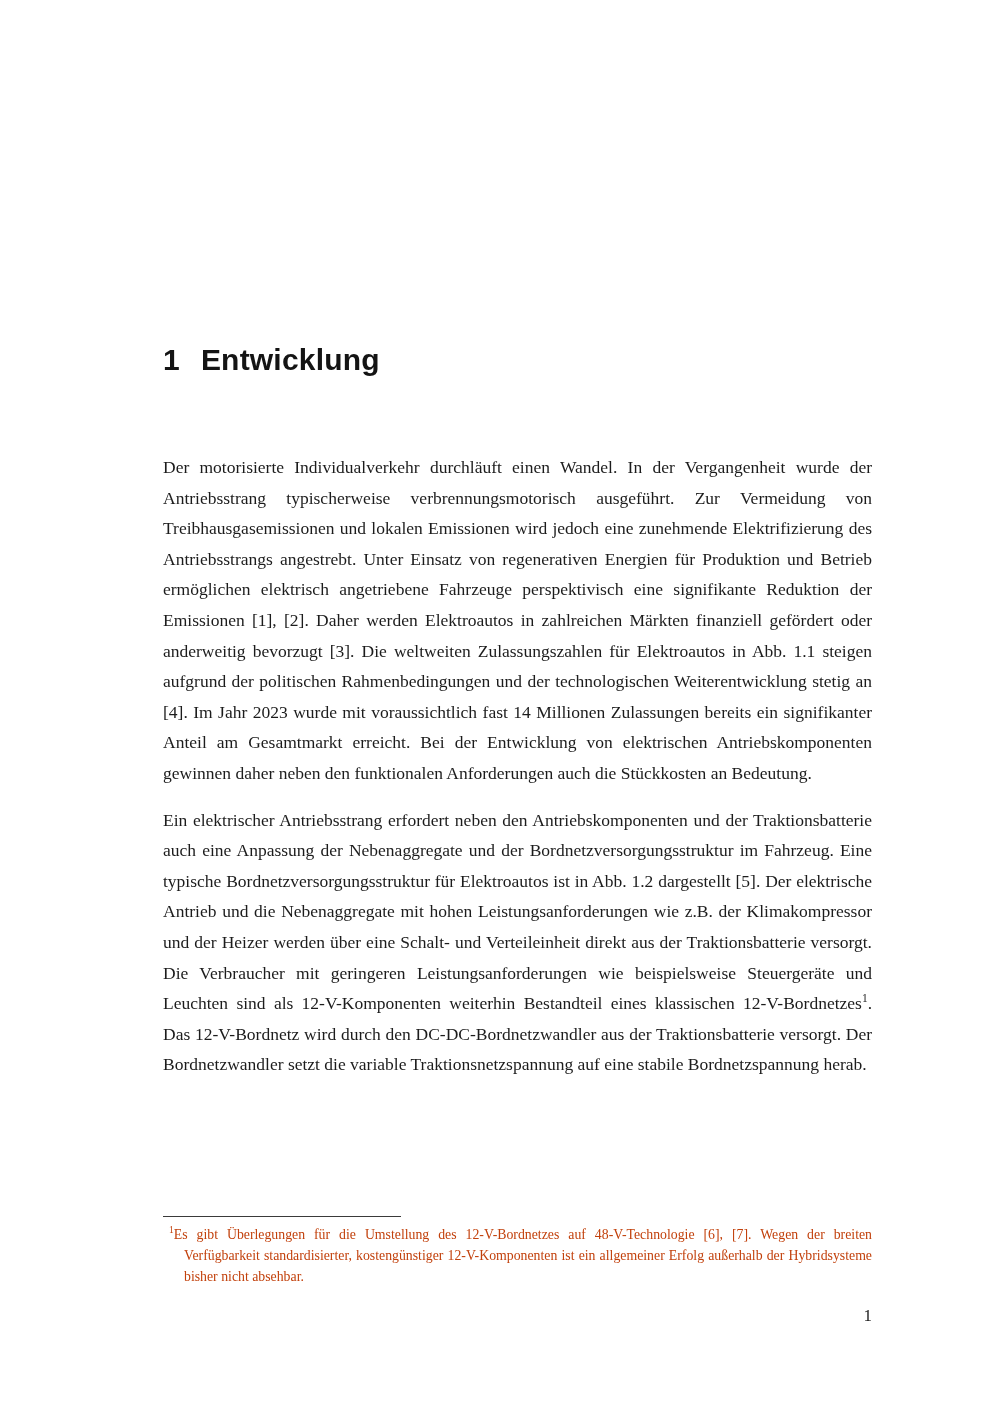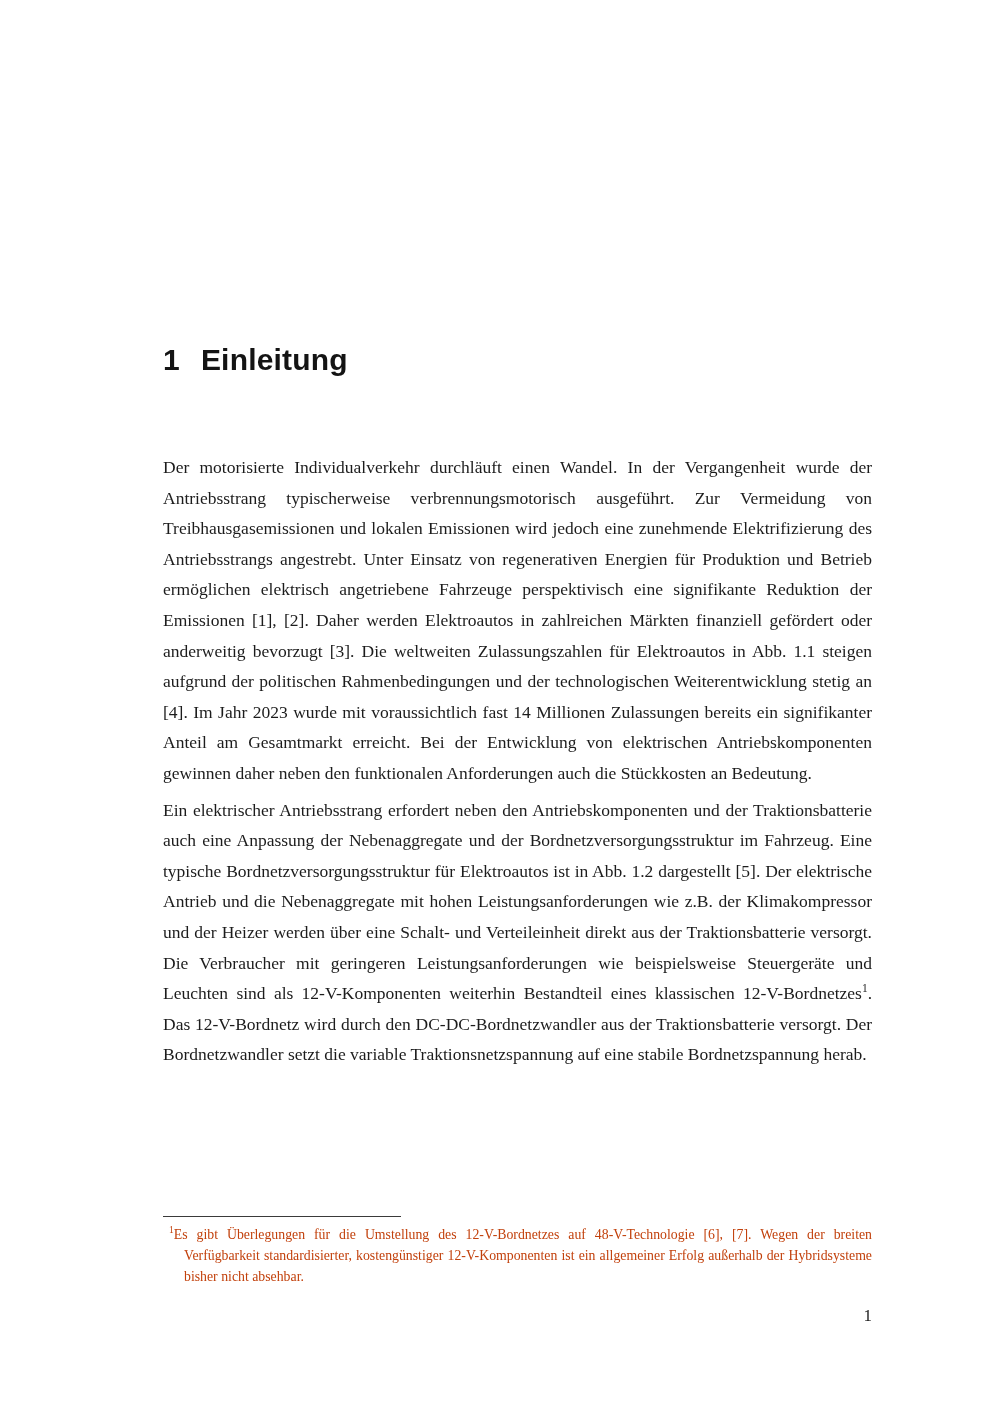--- a/index.html
+++ b/index.html
@@ -34,21 +34,21 @@
   .chapter-number { margin-right: 21px; }
 
   .body-paragraph {
     font-size: 17.5px;
     line-height: 30.6px;
     text-align: justify;
     color: #1c1c1c;
     hyphens: auto;
     -webkit-hyphens: auto;
   }
-  .body-paragraph + .body-paragraph { margin-top: 6px; }
+  .body-paragraph + .body-paragraph { margin-top: 16px; }
 
   .fn-ref {
     font-size: 11.5px;
     line-height: 0;
     vertical-align: super;
   }
 
   .footnote-area {
     position: absolute;
     left: 163px;
@@ -87,21 +87,21 @@
     color: #1c1c1c;
   }
 </style>
 </head>
 <body>
 
 <div class="page">
 
   <div class="text-block">
 
-    <h1 class="chapter-heading"><span class="chapter-number">1</span><span class="chapter-title">Einleitung</span></h1>
+    <h1 class="chapter-heading"><span class="chapter-number">1</span><span class="chapter-title">Entwicklung</span></h1>
 
     <p class="body-paragraph" lang="de">Der motorisierte Individualverkehr durchläuft einen Wandel. In der Vergangenheit wurde der Antriebsstrang typischerweise verbrennungsmotorisch ausgeführt. Zur Vermeidung von Treibhausgasemissionen und lokalen Emissionen wird jedoch eine zunehmende Elektrifizierung des Antriebsstrangs angestrebt. Unter Einsatz von regenerativen Energien für Produktion und Betrieb ermöglichen elektrisch angetriebene Fahrzeuge perspektivisch eine signifikante Reduktion der Emissionen [1], [2]. Daher werden Elektroautos in zahlreichen Märkten finanziell gefördert oder anderweitig bevorzugt [3]. Die weltweiten Zulassungszahlen für Elektroautos in Abb. 1.1 steigen aufgrund der politischen Rahmenbedingungen und der technologischen Weiterentwicklung stetig an [4]. Im Jahr 2023 wurde mit voraussichtlich fast 14 Millionen Zulassungen bereits ein signifikanter Anteil am Gesamtmarkt erreicht. Bei der Entwicklung von elektrischen Antriebskomponenten gewinnen daher neben den funktionalen Anforderungen auch die Stückkosten an Bedeutung.</p>
 
     <p class="body-paragraph" lang="de"><span>Ein elektrischer Antriebsstrang erfordert neben den Antriebskomponenten und der Traktionsbatterie auch eine Anpassung der Nebenaggregate und der Bordnetzversorgungsstruktur im Fahrzeug. Eine typische Bordnetzversorgungsstruktur für Elektroautos ist in Abb. 1.2 dargestellt [5]. Der elektrische Antrieb und die Nebenaggregate mit hohen Leistungsanforderungen wie z.B. der Klimakompressor und der Heizer werden über eine Schalt- und Verteileinheit direkt aus der Traktionsbatterie versorgt. Die Verbraucher mit geringeren Leistungsanforderungen wie beispielsweise Steuergeräte und Leuchten sind als 12-V-Komponenten weiterhin Bestandteil eines klassischen 12-V-Bordnetzes</span><sup class="fn-ref">1</sup><span>. Das 12-V-Bordnetz wird durch den DC-DC-Bordnetzwandler aus der Traktionsbatterie versorgt. Der Bordnetzwandler setzt die variable Traktionsnetzspannung auf eine stabile Bordnetzspannung herab.</span></p>
 
   </div>
 
   <div class="footnote-area">
     <div class="footnote-rule"></div>
     <p class="footnote" lang="de"><sup class="fn-marker">1</sup><span>Es gibt Überlegungen für die Umstellung des 12-V-Bordnetzes auf 48-V-Technologie [6], [7]. Wegen der breiten Verfügbarkeit standardisierter, kostengünstiger 12-V-Komponenten ist ein allgemeiner Erfolg außerhalb der Hybridsysteme bisher nicht absehbar.</span></p>

